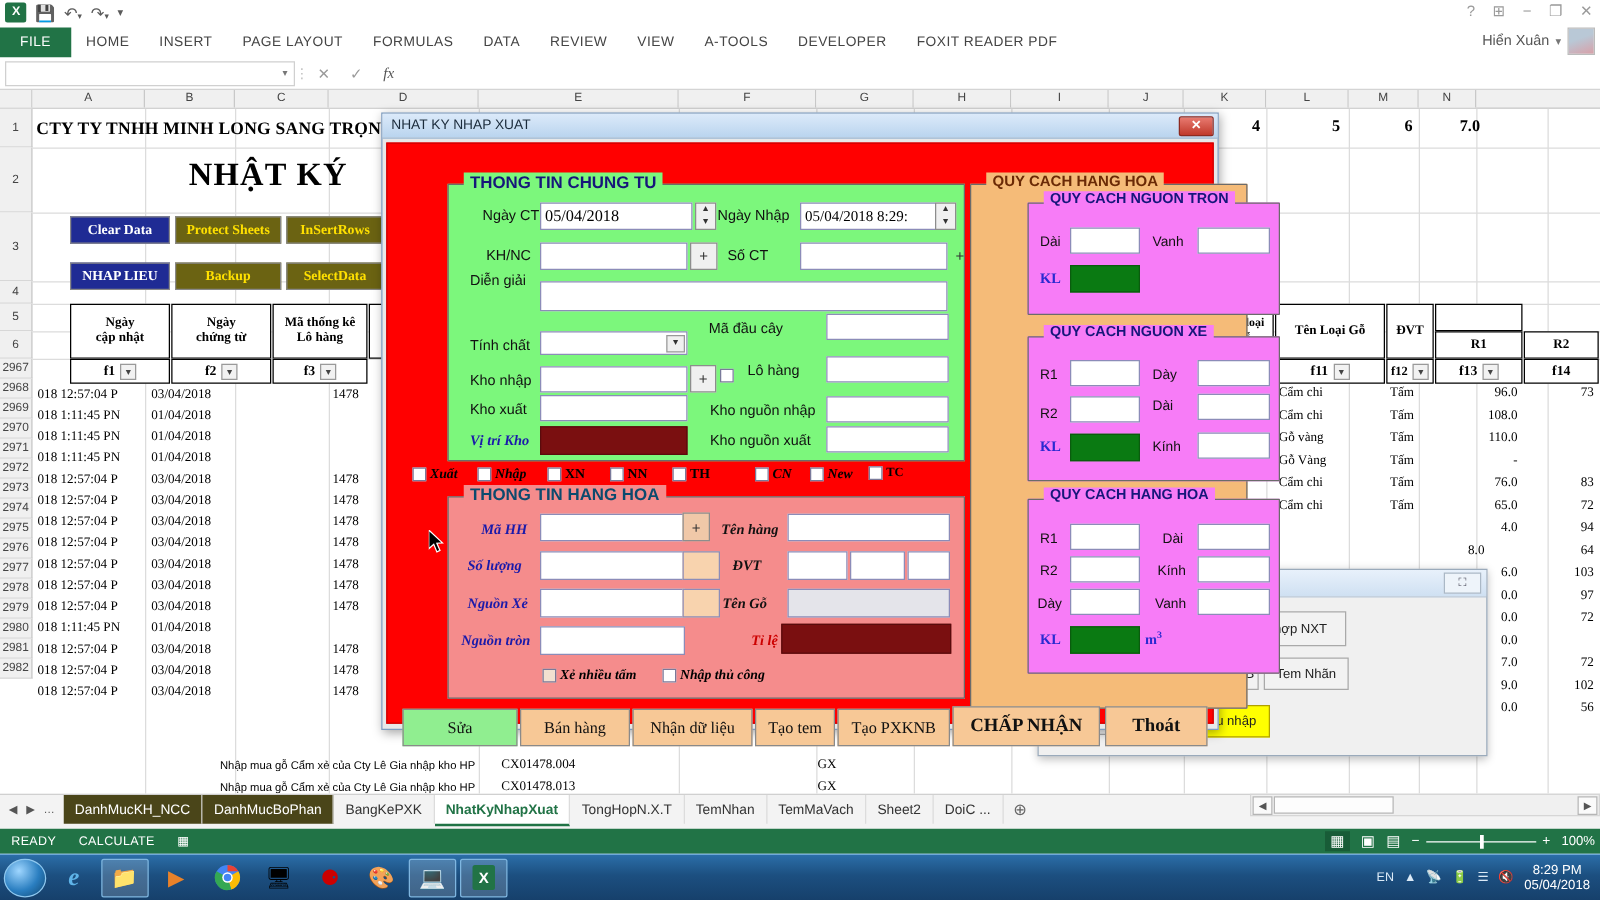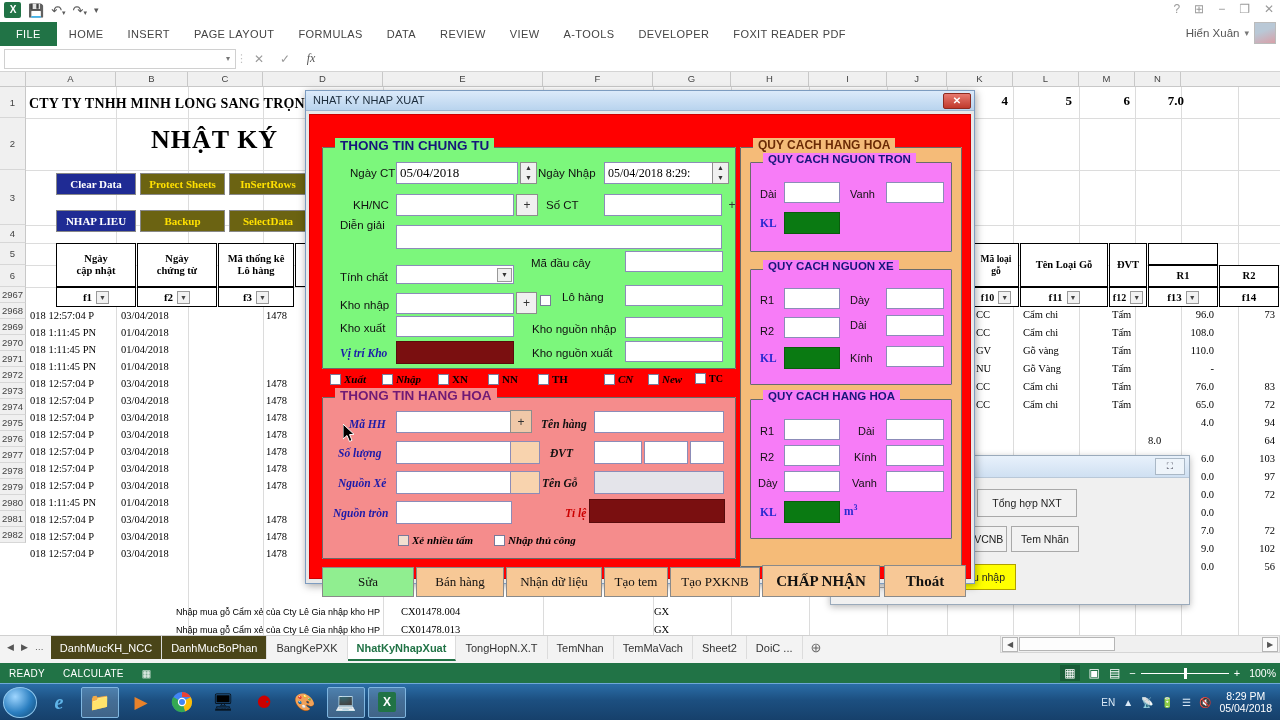--- a/index.html
+++ b/index.html
@@ -174,21 +174,21 @@
     position: absolute; right: 3px; top: 2px; width: 28px; height: 16px;
     background: linear-gradient(#e87a70,#c0392b); border: 1px solid #8d2a20;
     border-radius: 2px; color: #fff; font-size: 10px; text-align: center; line-height: 14px;
     font-weight: bold;
   }
   .vform-body {
     position: absolute; left: 3px; top: 23px; right: 3px; bottom: 4px;
     background: #ff0000; border: 1px solid #cc0000;
   }
 
-  .gbox { position: absolute; }
+  .gbox { position: absolute; margin-left: 36px; }
   .gbox > .gtitle {
     position: absolute; top: -9px; left: 13px; padding: 0 5px;
     font-family: "Liberation Sans", sans-serif; font-weight: bold; font-size: 13.5px;
     white-space: nowrap;
   }
   .gframe {
     position: absolute; inset: 0; border: 1px solid #6b6b6b; border-radius: 1px;
   }
 
   .lbl {
@@ -623,21 +623,21 @@
       <div class="drow" style="left:1193px;top:294px;width:56px;text-align:right">83</div>
 
       <div class="drow" style="left:950px;top:312px">CC</div>
       <div class="drow" style="left:997px;top:312px">Cẩm chi</div>
       <div class="drow" style="left:1086px;top:312px">Tấm</div>
       <div class="drow" style="left:1122px;top:312px;width:66px;text-align:right">65.0</div>
       <div class="drow" style="left:1193px;top:312px;width:56px;text-align:right">72</div>
 
       <div class="drow" style="left:1122px;top:330px;width:66px;text-align:right">4.0</div>
       <div class="drow" style="left:1193px;top:330px;width:56px;text-align:right">94</div>
-      <div class="drow" style="left:1122px;top:348px;width:66px;text-align:left">8.0</div>
+      <div class="drow" style="left:1122px;top:348px;width:66px;text-align:center">8.0</div>
       <div class="drow" style="left:1193px;top:348px;width:56px;text-align:right">64</div>
       <div class="drow" style="left:1122px;top:366px;width:66px;text-align:right">6.0</div>
       <div class="drow" style="left:1193px;top:366px;width:56px;text-align:right">103</div>
       <div class="drow" style="left:1122px;top:384px;width:66px;text-align:right">0.0</div>
       <div class="drow" style="left:1193px;top:384px;width:56px;text-align:right">97</div>
       <div class="drow" style="left:1122px;top:402px;width:66px;text-align:right">0.0</div>
       <div class="drow" style="left:1193px;top:402px;width:56px;text-align:right">72</div>
       <div class="drow" style="left:1122px;top:420px;width:66px;text-align:right">0.0</div>
       <div class="drow" style="left:1122px;top:438px;width:66px;text-align:right">7.0</div>
       <div class="drow" style="left:1193px;top:438px;width:56px;text-align:right">72</div>
@@ -753,21 +753,21 @@
         <span class="box"></span>
         <span>New</span>
       </div>
       <div class="chk up" style="left:385px;top:258px;font-size:10px">
         <span class="box"></span>
         <span>TC</span>
       </div>
 
       <div class="gbox" style="left:12px;top:282px;width:414px;height:162px;background:#f58c8c">
         <div class="gframe"></div>
-        <div class="gtitle" style="color:#701a75;background:#f58c8c">THONG TIN HANG HOA</div>
+        <div class="gtitle" style="color:#0c4a6e;background:#f58c8c">THONG TIN HANG HOA</div>
 
         <div class="lbl serif-i" style="left:27px;top:21px">Mã HH</div>
         <div class="tb" style="left:74px;top:14px;width:116px;height:22px"></div>
         <div class="plusbtn" style="left:188px;top:13px;width:22px;height:23px;background:#f0c8a8">+</div>
         <div class="lbl serif-i" style="left:219px;top:21px;color:#111;font-style:italic">Tên hàng</div>
         <div class="tb" style="left:272px;top:14px;width:130px;height:22px"></div>
 
         <div class="lbl serif-i" style="left:16px;top:50px">Số lượng</div>
         <div class="tb" style="left:74px;top:44px;width:116px;height:23px"></div>
         <div class="tb peach" style="left:188px;top:44px;width:30px;height:23px"></div>

